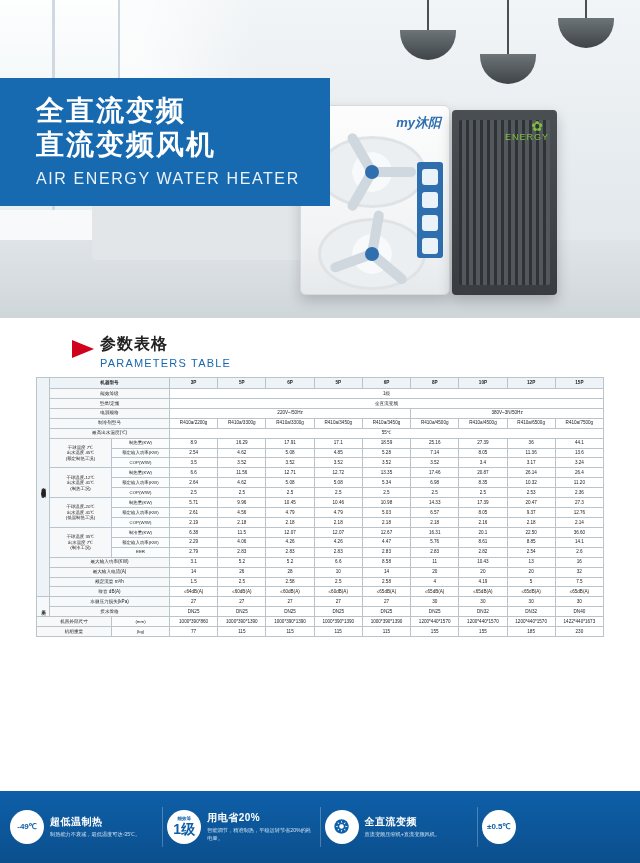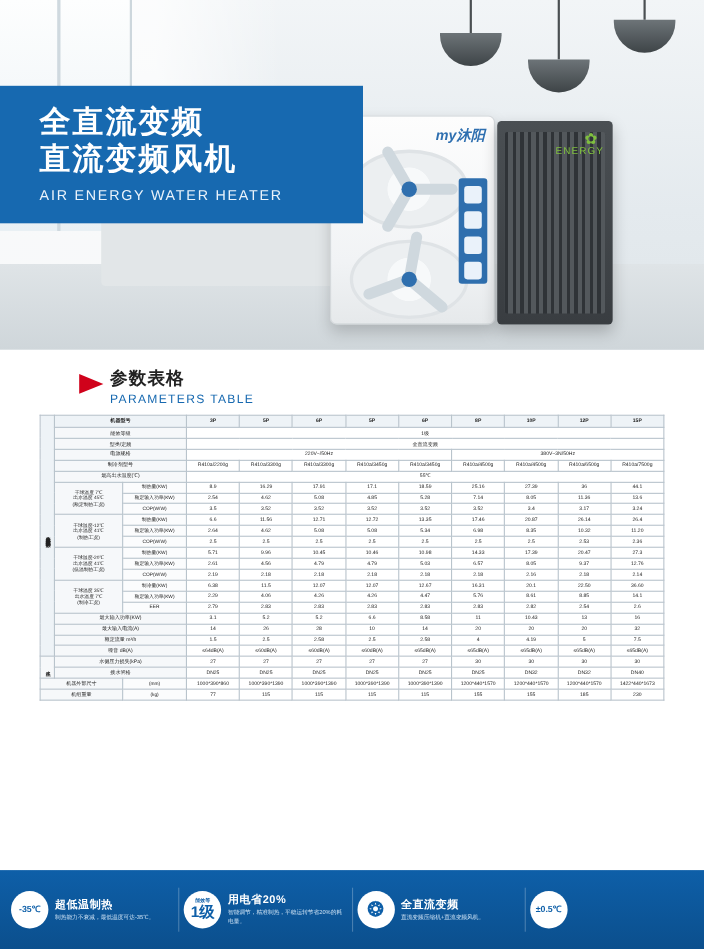--- a/index.html
+++ b/index.html
@@ -70,21 +70,21 @@
   .hero-banner {
     position:absolute; left:0; top:78px;
     width:330px; padding:16px 18px 18px 36px;
     background:#1769b0;
     color:#fff;
   }
   .hero-banner .t1 {
     font-size:28px; font-weight:bold; letter-spacing:2px; line-height:1.22;
   }
   .hero-banner .t2 {
-    margin-top:8px; font-size:13px; letter-spacing:1.6px; color:#eaf3fb;
+    margin-top:8px; font-size:16px; letter-spacing:1.6px; color:#eaf3fb;
   }
 
   
   .unit {
     position:absolute; left:300px; top:105px; width:150px; height:190px;
     background: linear-gradient(180deg,#fdfdfd 0%, #f1f3f5 70%, #e6e9eb 100%);
     border:1px solid #d5d9dc; border-radius:6px;
     box-shadow: 0 6px 14px rgba(0,0,0,0.18);
   }
   .unit .brand {
@@ -576,21 +576,21 @@
           <td class="val">155</td>
           <td class="val">185</td>
           <td class="val">230</td>
         </tr>
       </tbody>
   </table>
 </div>
 
 <div class="footer">
   <div class="fitem">
-    <div class="fbadge small">-35℃</div>
+    <div class="fbadge small">-49℃</div>
     <div class="ftxt">
       <div class="ft">超低温制热</div>
       <div class="fd">制热能力不衰减，最低温度可达-35℃。</div>
     </div>
   </div>
   <div class="fdiv"></div>
   <div class="fitem">
     <div class="fbadge">
       <div>
         <div style="font-size:4.5px">能效等</div>

